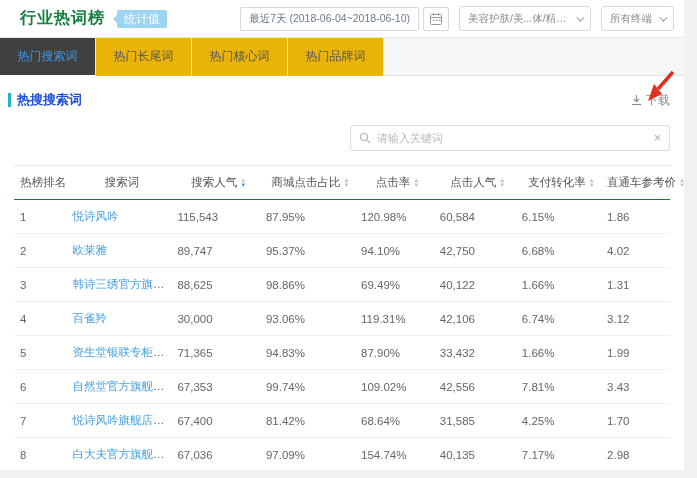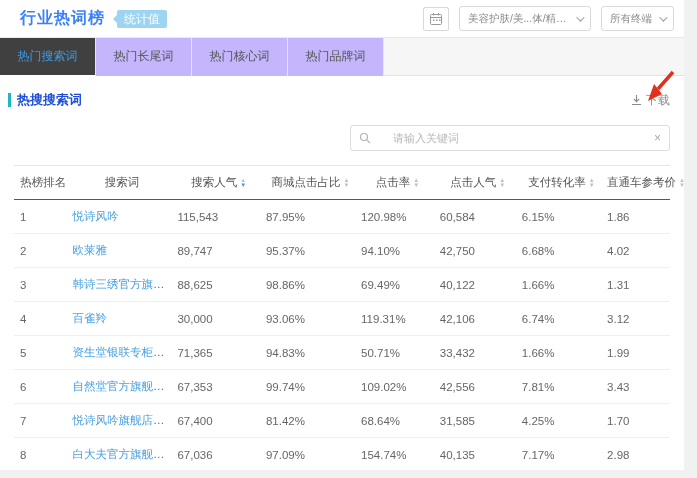--- a/index.html
+++ b/index.html
@@ -1,49 +1,49 @@
 <!DOCTYPE html>
 <html><head>
 <meta charset="utf-8">
 <style>
   * { margin:0; padding:0; box-sizing:border-box; }
   html,body { width:697px; height:478px; background:#f1f1f1; font-family:"Liberation Sans","DejaVu Sans",sans-serif; }
   .page { position:relative; width:684px; height:470px; background:#fff; overflow:visible; }
 
   
   .hdr { height:38px; display:flex; align-items:center; padding:0 10px 0 20px; border-bottom:1px solid #e9e9e9; }
-  .hdr h1 { font-size:16px; font-weight:bold; color:#3b82f6; letter-spacing:1px; }
+  .hdr h1 { font-size:16px; font-weight:bold; color:#15803d; letter-spacing:1px; }
   .badge { position:relative; margin-left:12px; background:#9cd4f2; color:#fff; font-size:12px; line-height:16px; padding:1px 7px; border-radius:2px; }
   .badge::before { content:""; position:absolute; left:-6px; top:4px; border:5px solid transparent; border-right-color:#9cd4f2; border-left-width:2px; }
   .hdr-sp { flex:1; }
   .datebox { display:flex; align-items:center; height:24px; border:1px solid #d9d9d9; border-radius:2px; padding:0 8px; font-size:10.5px; color:#6a7a8c; white-space:nowrap; }
   .calbtn { width:26px; height:24px; border:1px solid #d9d9d9; border-radius:2px; background:#fff; margin-left:4px; display:flex; align-items:center; justify-content:center; cursor:pointer; }
   .dd { display:flex; align-items:center; height:25px; border:1px solid #d9d9d9; border-radius:3px; padding:0 8px; font-size:10.5px; color:#8a8a8a; margin-left:10px; white-space:nowrap; max-width:132px; cursor:pointer; }
   .dd .txt { overflow:hidden; text-overflow:ellipsis; white-space:nowrap; }
   .chev { width:6px; height:6px; border-right:1px solid #999; border-bottom:1px solid #999; transform:rotate(45deg) translateY(-2px); margin-left:7px; flex:none; }
 
   
   .tabs { display:flex; height:38px; background:#f6f6f6; border-bottom:1px solid #e3e3e3; }
-  .tab { width:96px; height:38px; line-height:37px; text-align:center; font-size:12px; color:#555; background:#c4b5fd; border-right:1px solid #e6e6e6; cursor:pointer; }
+  .tab { width:96px; height:38px; line-height:37px; text-align:center; font-size:12px; color:#555; background:#eab308; border-right:1px solid #e6e6e6; cursor:pointer; }
   .tab.active { background:#404040; color:#3d9ae8; border-bottom:1px solid #fff; margin-bottom:-1px; }
   .tab-filler { flex:1; }
 
   
   .sect { position:relative; display:flex; align-items:center; margin:15px 14px 0 8px; }
   .sect .bar { width:3px; height:14px; background:#1fb4c6; margin-right:6px; }
   .sect .st { font-size:13px; font-weight:bold; color:#1d4ed8; }
   .sect-sp { flex:1; }
   .dl { display:flex; align-items:center; font-size:12px; color:#8a8a8a; cursor:pointer; text-decoration:none; }
   .dl svg { margin-right:4px; }
   .redarrow { position:absolute; right:-6px; top:-22px; pointer-events:none; }
 
   
   .search-row { display:flex; justify-content:flex-end; margin:16px 14px 0 0; }
   .sbox { display:flex; align-items:center; width:320px; height:26px; border:1px solid #ddd; border-radius:3px; padding:0 8px; }
-  .sbox input { flex:1; border:none; outline:none; font-size:11px; color:#555; margin-left:22px; font-family:inherit; }
+  .sbox input { flex:1; border:none; outline:none; font-size:11px; color:#555; margin-left:6px; font-family:inherit; }
   .sbox input::placeholder { color:#b8b8b8; }
   .sclear { color:#aaa; font-size:12px; cursor:pointer; line-height:1; }
 
   
   table { table-layout:fixed; width:656px; margin:14px 14px 0 14px; border-collapse:collapse; }
   th { font-size:11.5px; font-weight:normal; color:#555; text-align:center; padding:9px 0 9px 6px; border-top:1px solid #e5e5e5; border-bottom:1px solid #15803d; white-space:nowrap; }
   td { font-size:11.5px; color:#666; padding:0 0 0 6px; height:34px; border-bottom:1px solid #efefef; white-space:nowrap; overflow:hidden; text-overflow:ellipsis; }
   .c0{width:8%} .c1{width:16%} .c2{width:13.5%} .c3{width:14.5%} .c4{width:12%} .c5{width:12.5%} .c6{width:13%} .c7{width:10.5%}
   .kw { color:#4aa0e0; cursor:pointer; }
   .sort { display:inline-flex; flex-direction:column; vertical-align:middle; margin-left:3px; }
@@ -56,20 +56,23 @@
 </style>
 </head>
 <body>
 
 <div class="page">
 
   <div class="hdr">
     <h1>行业热词榜</h1>
     <span class="badge">统计值</span>
     <div class="hdr-sp"></div>
+    <div class="datebox">
+      <span>最近7天 (2018-06-04~2018-06-10)</span>
+    </div>
     <button class="calbtn">
       <svg width="14" height="14" viewBox="0 0 14 14">
         <rect x="1.5" y="2.5" width="11" height="10" fill="none" stroke="#999" stroke-width="1" rx="1"></rect>
         <line x1="1.5" y1="5.5" x2="12.5" y2="5.5" stroke="#999" stroke-width="1"></line>
         <line x1="4.5" y1="1" x2="4.5" y2="3.5" stroke="#999" stroke-width="1"></line>
         <line x1="9.5" y1="1" x2="9.5" y2="3.5" stroke="#999" stroke-width="1"></line>
         <rect x="4" y="7.5" width="1.5" height="1.5" fill="#999"></rect>
           <rect x="7" y="7.5" width="1.5" height="1.5" fill="#999"></rect>
           <rect x="10" y="7.5" width="1.5" height="1.5" fill="#999"></rect>
       </svg>
@@ -189,21 +192,21 @@
       <td class="c4">119.31%</td>
       <td class="c5">42,106</td>
       <td class="c6">6.74%</td>
       <td class="c7">3.12</td>
     </tr>
         <tr>
       <td class="c0">5</td>
       <td class="c1"><span class="kw">资生堂银联专柜官方旗舰</span></td>
       <td class="c2">71,365</td>
       <td class="c3">94.83%</td>
-      <td class="c4">50.71%</td>
+      <td class="c4">87.90%</td>
       <td class="c5">33,432</td>
       <td class="c6">1.66%</td>
       <td class="c7">1.99</td>
     </tr>
         <tr>
       <td class="c0">6</td>
       <td class="c1"><span class="kw">自然堂官方旗舰店官...</span></td>
       <td class="c2">67,353</td>
       <td class="c3">99.74%</td>
       <td class="c4">109.02%</td>

